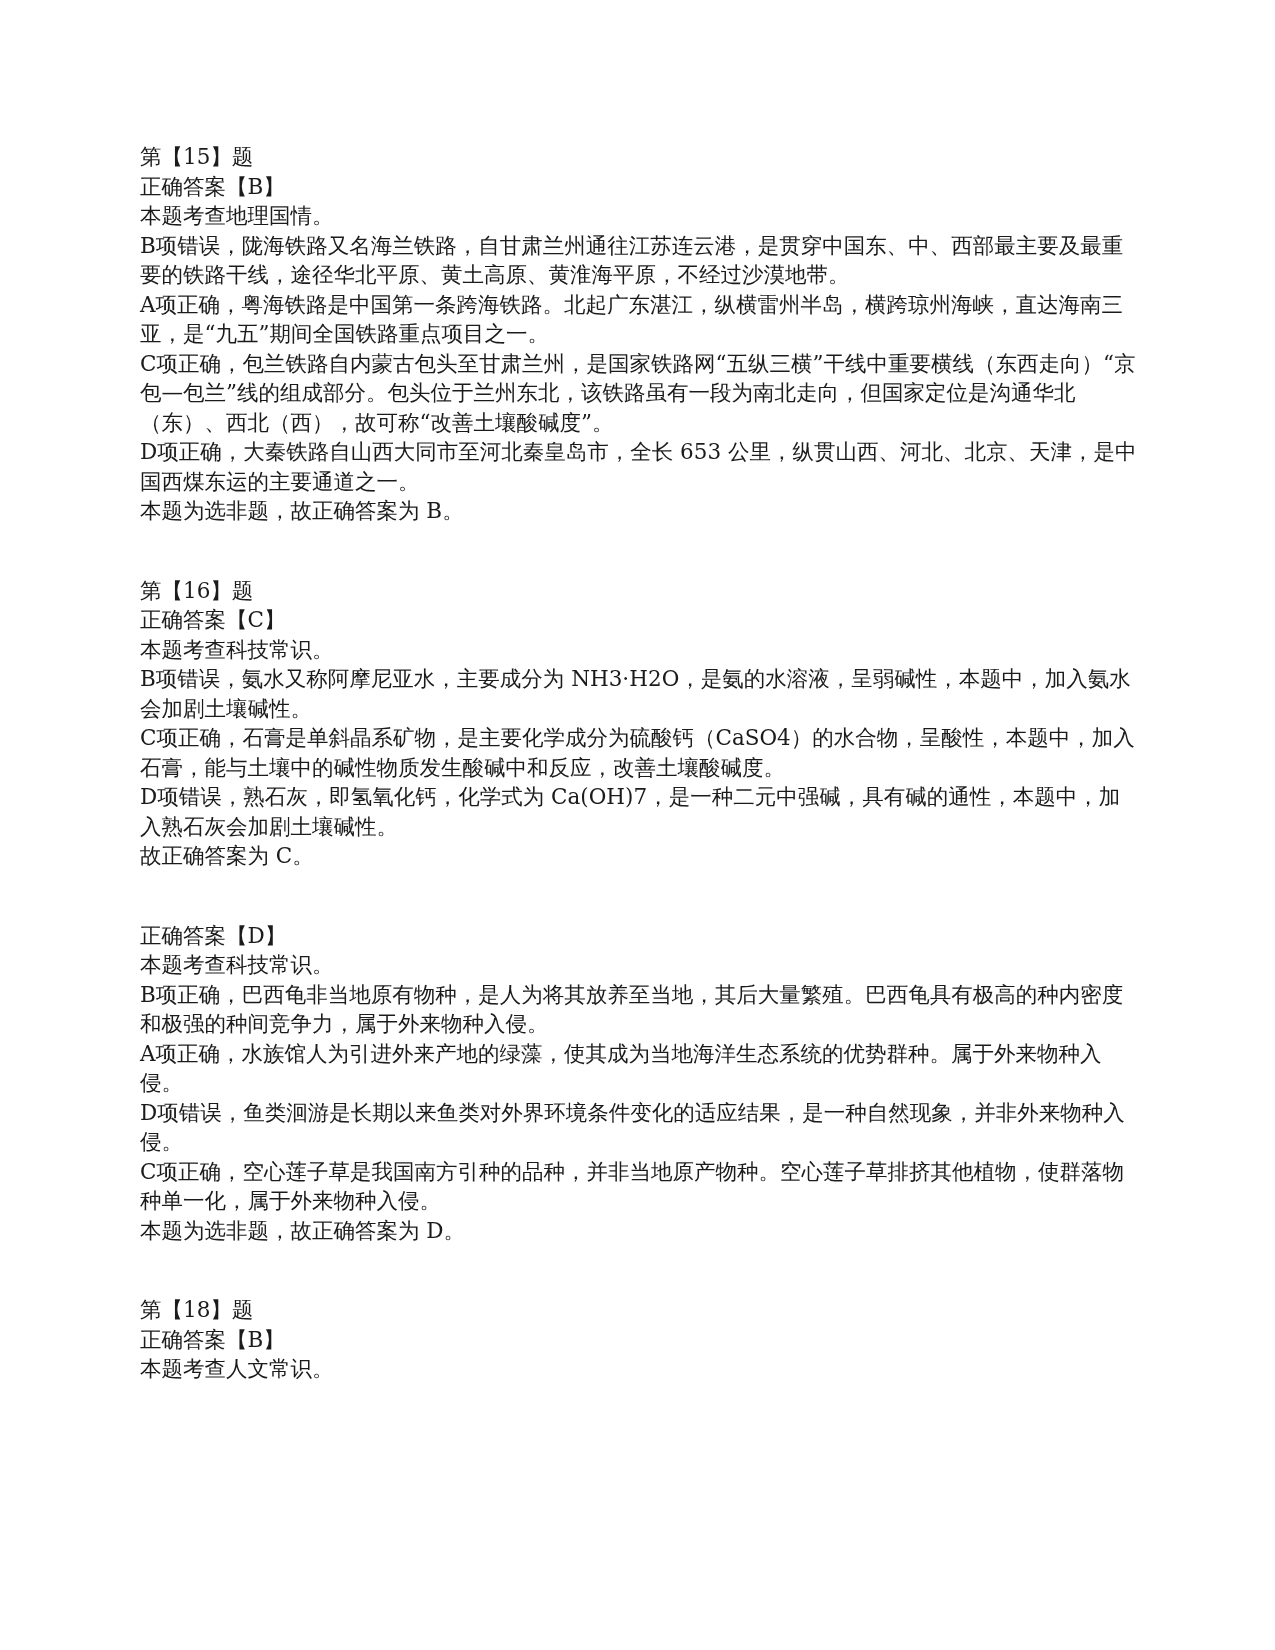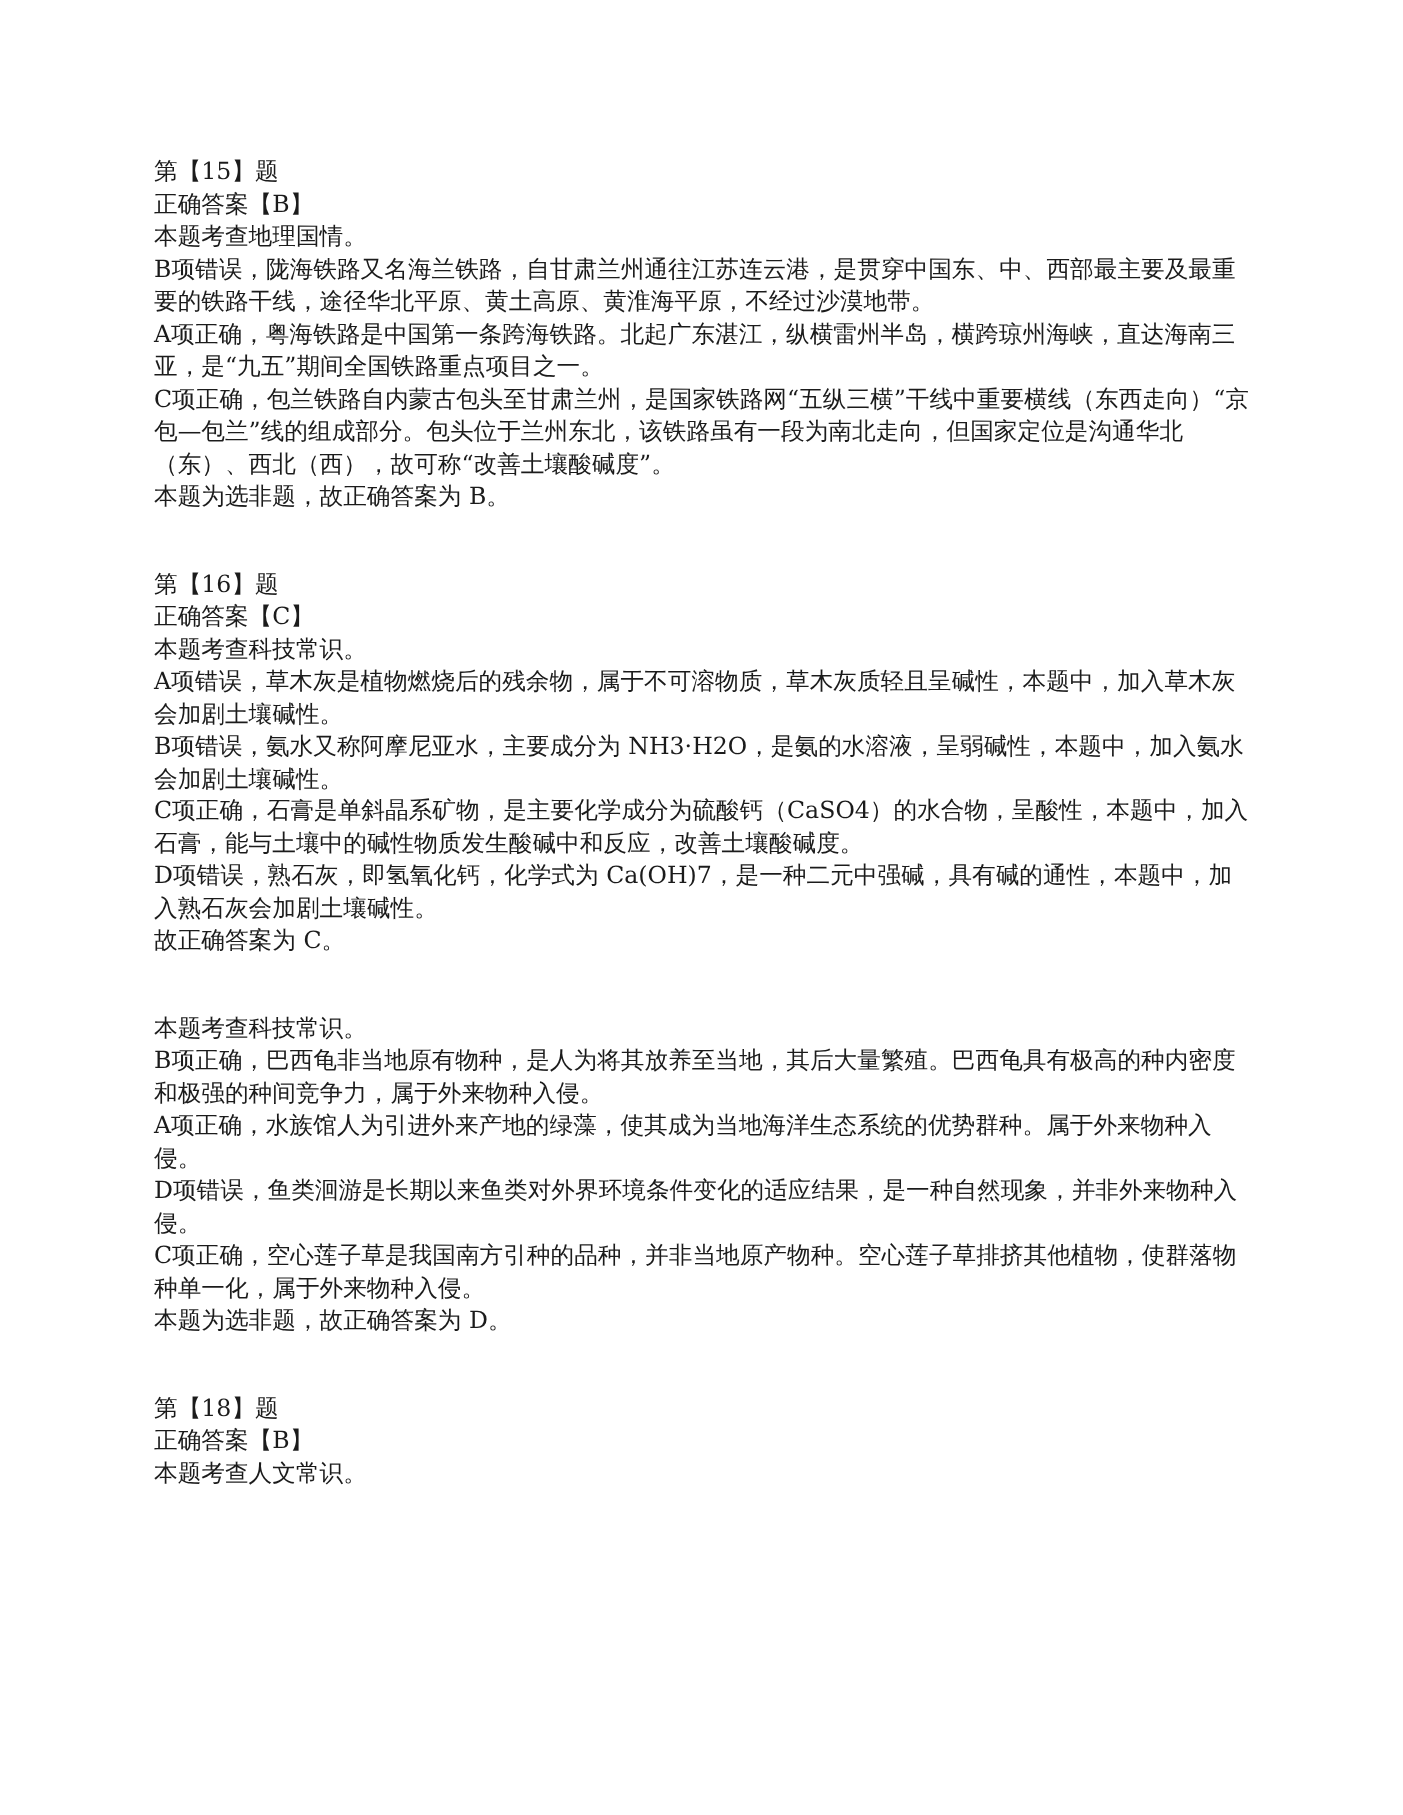--- a/index.html
+++ b/index.html
@@ -41,38 +41,39 @@
   <div class="content">
 
     <section class="question-block">
       <p>第【15】题</p>
       <p>正确答案【B】</p>
       <div>
           <p>本题考查地理国情。</p>
           <p>B项错误，陇海铁路又名海兰铁路，自甘肃兰州通往江苏连云港，是贯穿中国东、中、西部最主要及最重要的铁路干线，途径华北平原、黄土高原、黄淮海平原，不经过沙漠地带。</p>
           <p>A项正确，粤海铁路是中国第一条跨海铁路。北起广东湛江，纵横雷州半岛，横跨琼州海峡，直达海南三亚，是“九五”期间全国铁路重点项目之一。</p>
           <p>C项正确，包兰铁路自内蒙古包头至甘肃兰州，是国家铁路网“五纵三横”干线中重要横线（东西走向）“京包—包兰”线的组成部分。包头位于兰州东北，该铁路虽有一段为南北走向，但国家定位是沟通华北（东）、西北（西），故可称“改善土壤酸碱度”。</p>
+          <p>D项正确，大秦铁路自山西大同市至河北秦皇岛市，全长 653 公里，纵贯山西、河北、北京、天津，是中国西煤东运的主要通道之一。</p>
           <p>本题为选非题，故正确答案为 B。</p>
         </div>
     </section>
 
     <section class="question-block">
       <p>第【16】题</p>
       <p>正确答案【C】</p>
       <div>
           <p>本题考查科技常识。</p>
-          <p>A项错误，草木灰是植物燃烧后的残余物，属于不可溶物质，草木灰质轻且呈碱性，本题中，加入草木灰会加剧土壤碱性。</p>
           <p>B项错误，氨水又称阿摩尼亚水，主要成分为 NH3·H2O，是氨的水溶液，呈弱碱性，本题中，加入氨水会加剧土壤碱性。</p>
           <p>C项正确，石膏是单斜晶系矿物，是主要化学成分为硫酸钙（CaSO4）的水合物，呈酸性，本题中，加入石膏，能与土壤中的碱性物质发生酸碱中和反应，改善土壤酸碱度。</p>
           <p>D项错误，熟石灰，即氢氧化钙，化学式为 Ca(OH)7，是一种二元中强碱，具有碱的通性，本题中，加入熟石灰会加剧土壤碱性。</p>
           <p>故正确答案为 C。</p>
         </div>
     </section>
 
     <section class="question-block">
+      <p>正确答案【D】</p>
       <div>
           <p>本题考查科技常识。</p>
           <p>B项正确，巴西龟非当地原有物种，是人为将其放养至当地，其后大量繁殖。巴西龟具有极高的种内密度和极强的种间竞争力，属于外来物种入侵。</p>
           <p>A项正确，水族馆人为引进外来产地的绿藻，使其成为当地海洋生态系统的优势群种。属于外来物种入侵。</p>
           <p>D项错误，鱼类洄游是长期以来鱼类对外界环境条件变化的适应结果，是一种自然现象，并非外来物种入侵。</p>
           <p>C项正确，空心莲子草是我国南方引种的品种，并非当地原产物种。空心莲子草排挤其他植物，使群落物种单一化，属于外来物种入侵。</p>
           <p>本题为选非题，故正确答案为 D。</p>
         </div>
     </section>
 

